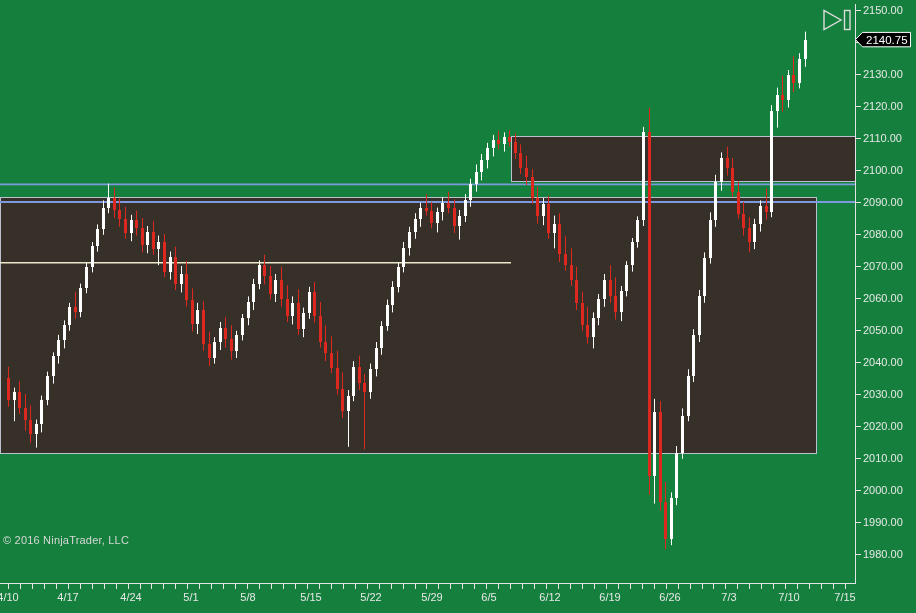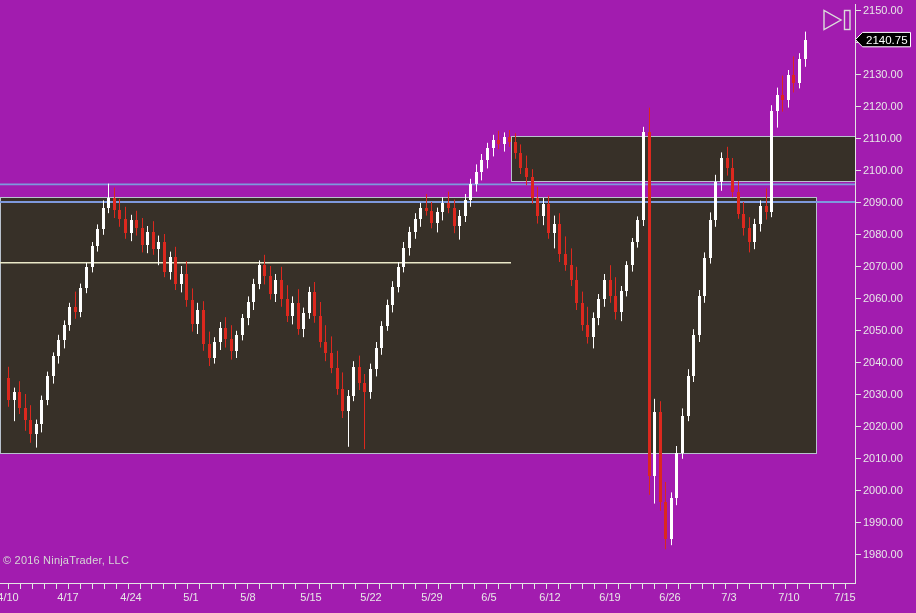--- a/index.html
+++ b/index.html
@@ -1,20 +1,20 @@
 <!DOCTYPE html>
 <html><head>
 <meta charset="utf-8">
 <style>
   html,body{margin:0;padding:0;background:#000;}
-  .screen{position:relative;width:916px;height:613px;background:#a21caf;overflow:hidden;
+  .screen{position:relative;width:916px;height:613px;background:#15803d;overflow:hidden;
           font-family:"Liberation Sans",sans-serif;}
   svg{position:absolute;left:0;top:0;}
   svg text{font-family:"Liberation Sans",sans-serif;}
-  .copyright{position:absolute;left:3px;top:554px;font-size:11px;color:#d6d6d6;letter-spacing:.2px;}
+  .copyright{position:absolute;left:3px;top:534px;font-size:11px;color:#d6d6d6;letter-spacing:.2px;}
 </style>
 </head>
 <body>
 
 <div class="screen">
   <svg id="chart-svg" width="916" height="613" viewBox="0 0 916 613">
     <g id="gen">
         <rect x="0" y="197.20000000000002" width="816" height="256" fill="#373028" stroke="#b9c2ce" stroke-width="1" shape-rendering="crispEdges"></rect>
         <rect x="511" y="136.4" width="344" height="44.80000000000001" fill="#373028" stroke="#b9c2ce" stroke-width="1" shape-rendering="crispEdges"></rect>
         <line x1="0" x2="855" y1="184.4" y2="184.4" stroke="#7e99dd" stroke-width="1.8"></line>

